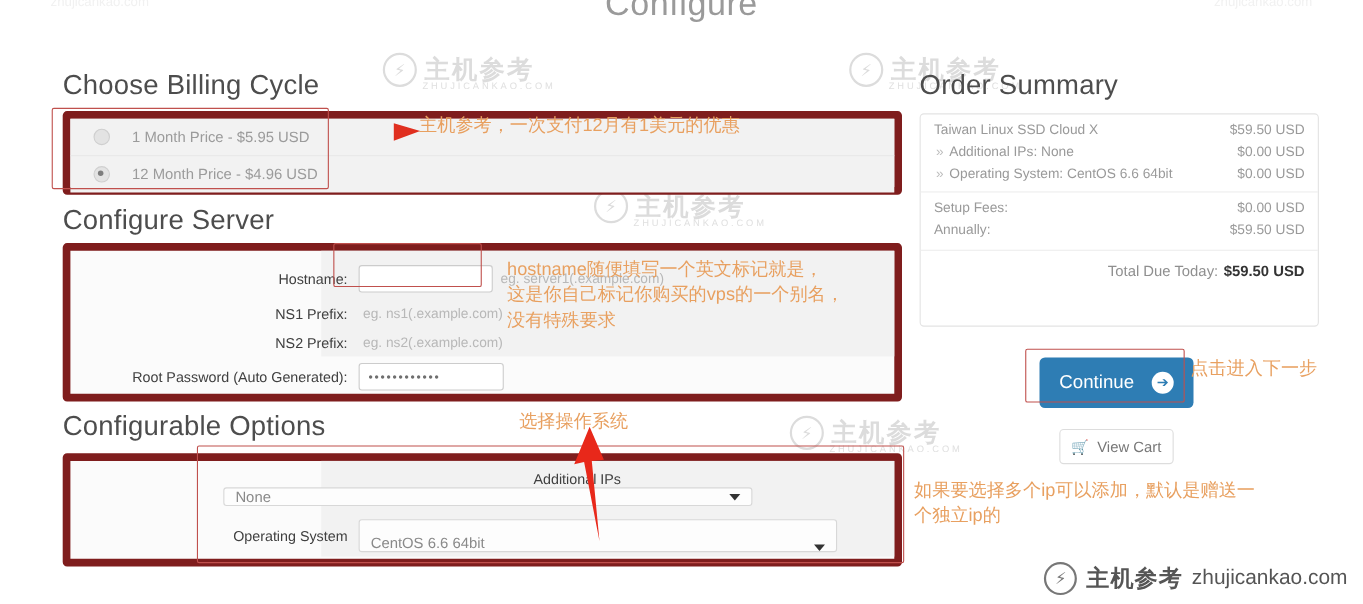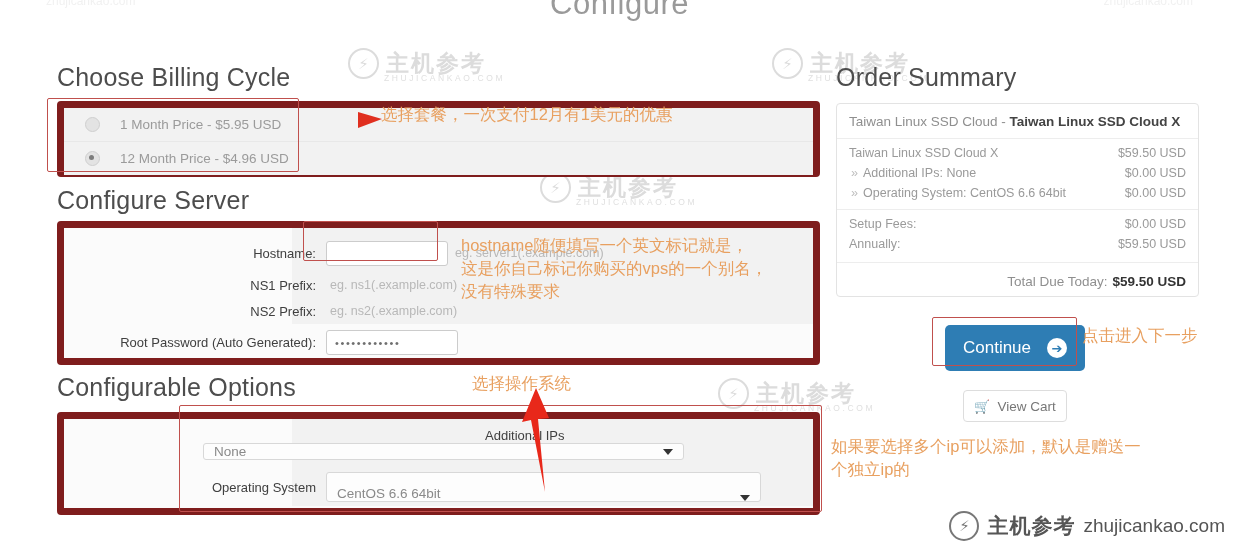--- a/index.html
+++ b/index.html
@@ -150,21 +150,21 @@
       <span class="lbl">12 Month Price - $4.96 USD</span>
     </div>
   </div>
 
   <div class="anno-red-box" style="left:47px;top:98px;width:250px;height:72px;"></div>
 
   <svg class="anno-arrow" style="left:318px;top:104px;" width="66" height="28" viewBox="0 0 66 28">
     <path d="M0 16 L40 16 L40 8 L64 15 L40 24 L40 16 Z" fill="#e02f1f"></path>
   </svg>
 
-  <div class="anno" style="left:381px;top:103px;">选择套餐，一次支付12月有1美元的优惠</div>
+  <div class="anno" style="left:381px;top:103px;">主机参考，一次支付12月有1美元的优惠</div>
 
   <h2 class="sec" style="left:57px;top:186px;">Configure Server</h2>
 
   <div class="panel" style="left:57px;top:221px;width:749px;height:130px;background:#fbfbfb;">
     <div style="position:absolute;left:228px;top:0;width:521px;height:96px;background:#f2f2f2;"></div>
 
     <div class="frow" style="position:absolute;left:0;top:8px;width:749px;height:34px;">
       <span class="flabel" style="width:252px;">Hostname:</span>
       <input class="inp" type="text" style="width: 122px; margin-left: 10px;" value="">
       <span class="hint" style="margin-left:7px;">eg. server1(.example.com)</span>
@@ -223,23 +223,20 @@
   <svg class="anno-arrow" style="left:500px;top:388px;" width="70" height="106" viewBox="0 0 70 106">
     <path d="M36 0 L22 34 L31 32 L45 104 L38 31 L49 30 Z" fill="#e8281a"></path>
   </svg>
 
   <div class="anno" style="left:831px;top:435px;">如果要选择多个ip可以添加，默认是赠送一
 个独立ip的</div>
 
   <h2 class="sec" style="left:836px;top:63px;">Order Summary</h2>
 
   <div class="os-box" style="left:836px;top:103px;width:361px;height:192px;">
-    <div class="os-head">
-      <span>Taiwan Linux SSD Cloud - </span><b>Taiwan Linux SSD Cloud X</b>
-    </div>
 
     <div class="os-line" style="margin-top:4px;">
       <span>Taiwan Linux SSD Cloud X</span>
       <span>$59.50 USD</span>
     </div>
     <div class="os-line os-sub">
       <span>Additional IPs: None</span>
       <span>$0.00 USD</span>
     </div>
     <div class="os-line os-sub">

